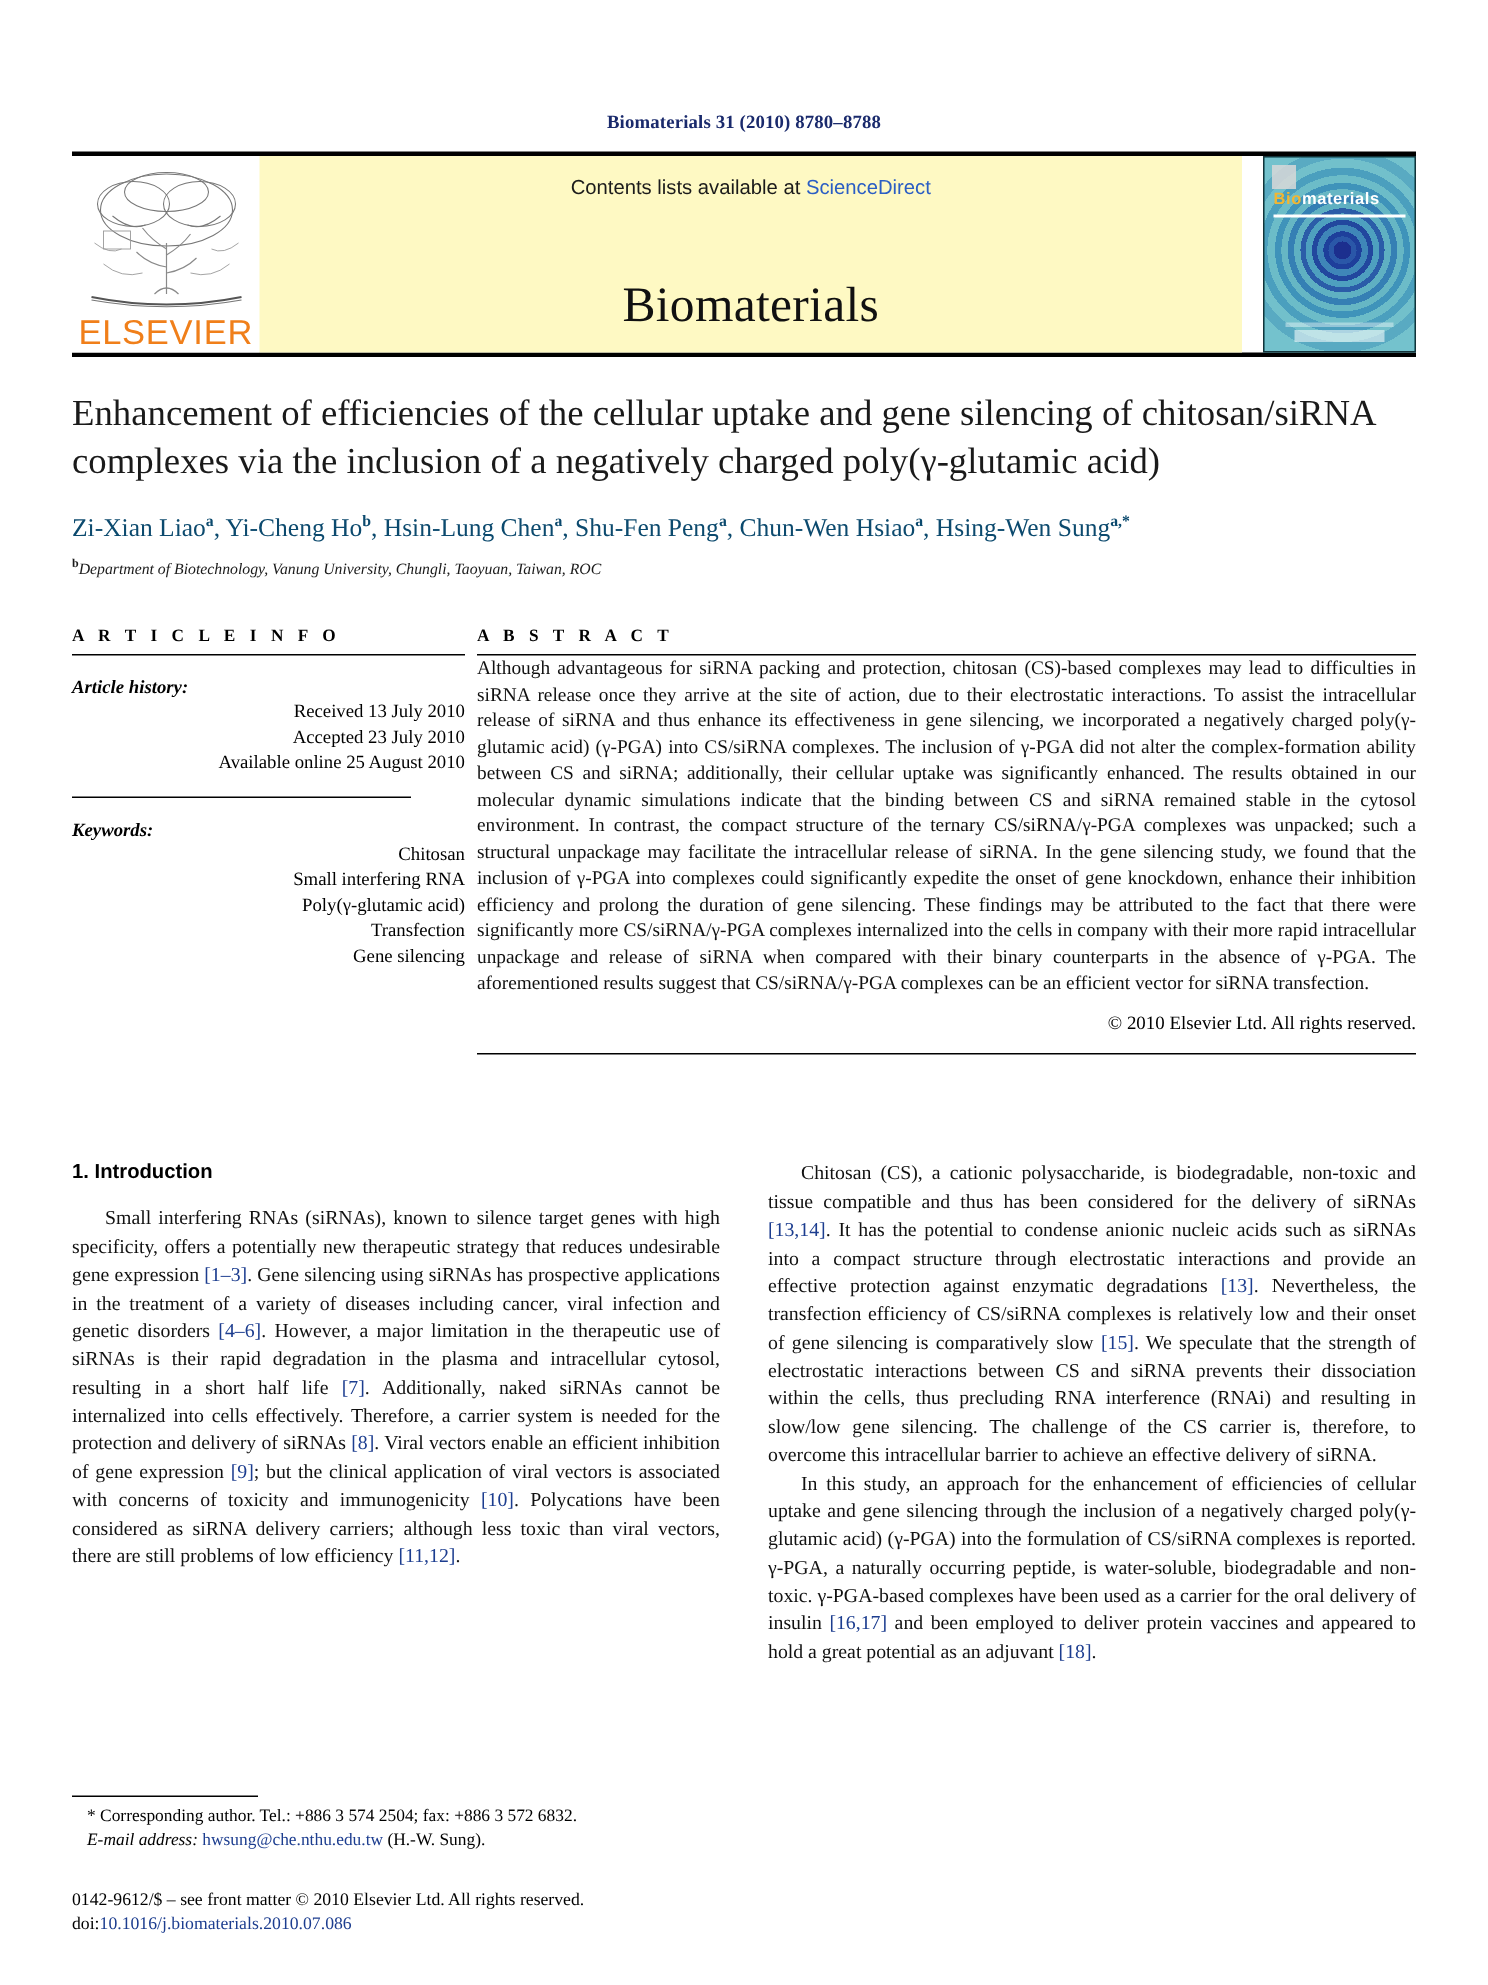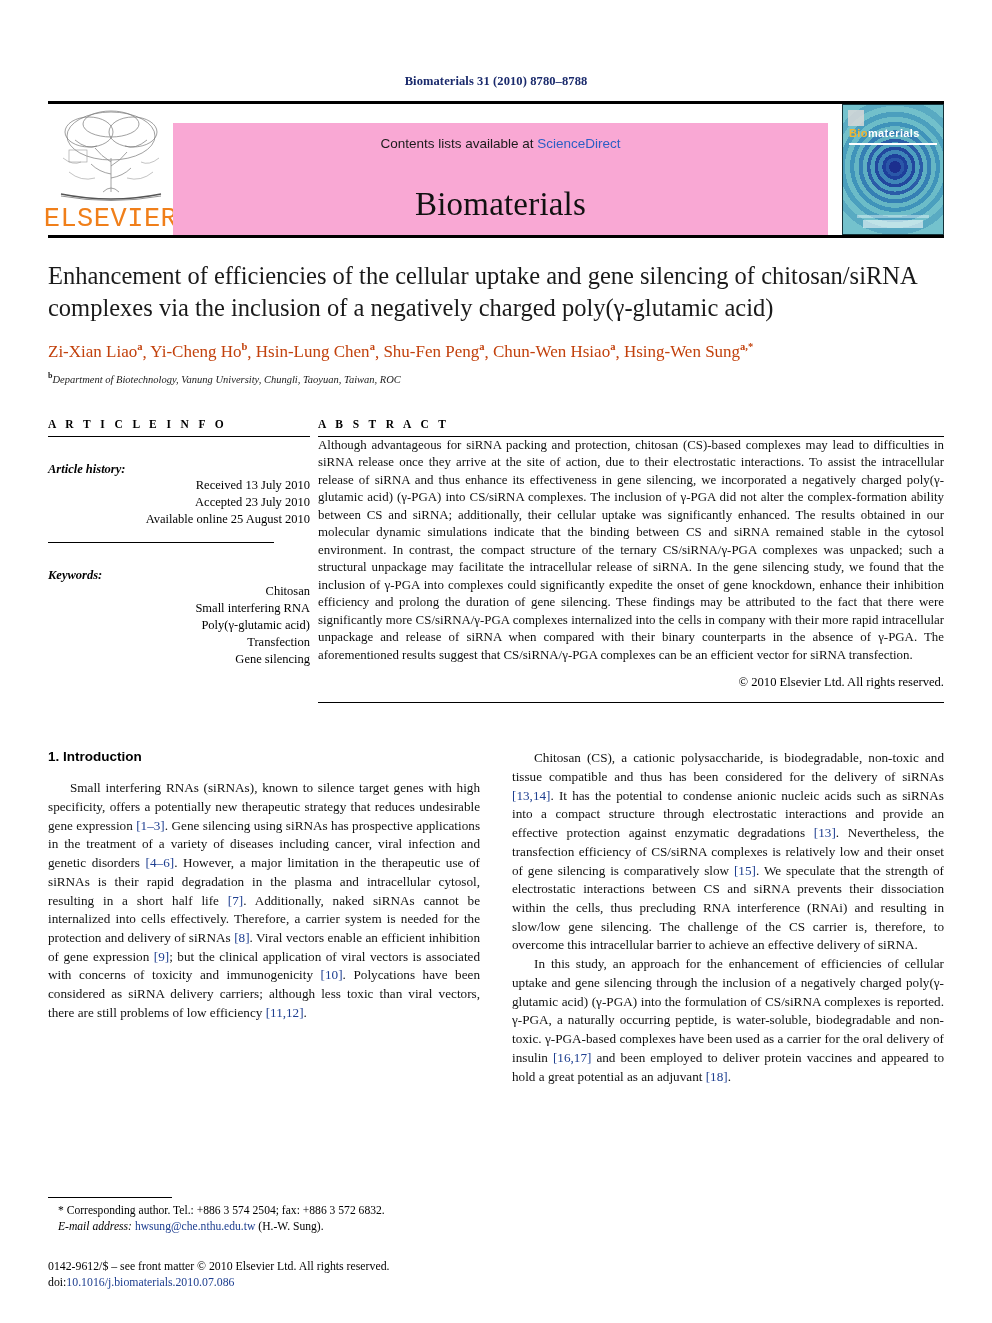--- a/index.html
+++ b/index.html
@@ -51,37 +51,36 @@
     display: flex;
     flex-direction: column;
     align-items: center;
     justify-content: flex-end;
     padding-bottom: 2px;
     box-sizing: border-box;
     background: #fff;
   }
   .tree-wrap { width: 112px; height: 100px; }
   .elsevier-word {
-    font-family: Liberation Mono, monospace;
-    font-size: 27px;
+    font-family: Liberation Sans, sans-serif;
+    font-size: 23px;
     letter-spacing: 0.5px;
     color: #f07f1a;
     line-height: 1;
     font-weight: 400;
   }
   .banner-center {
     flex: 1 1 auto;
-    background: #f9a8d4;
+    background: #fef9c3;
     display: flex;
     flex-direction: column;
     align-items: center;
     justify-content: space-between;
     padding: 13px 0 12px 0;
     box-sizing: border-box;
-    margin-top: 19px;
   }
   .contents-line {
     font-family: "Liberation Sans", sans-serif;
     font-size: 13.5px;
     color: #1b1b1b;
   }
   .contents-line .sd {
     color: #2b5ec4;
   }
   .journal-name {
@@ -186,21 +185,21 @@
     font-family: "Liberation Serif", serif;
     font-size: 24.5px;
     line-height: 1.30;
     color: #1a1a1a;
     font-weight: 400;
     margin: 0;
   }
   .authors {
     font-family: "Liberation Serif", serif;
     font-size: 17px;
-    color: #c2410c;
+    color: #0c4a6e;
     margin-top: 17px;
     line-height: 1.3;
   }
   .authors sup {
     font-size: 10.5px;
     font-weight: bold;
   }
   .affiliations {
     margin-top: 7px;
     font-family: "Liberation Serif", serif;
@@ -237,21 +236,21 @@
   }
   .hr-thin {
     border-top: 1.6px solid #000;
     margin-top: 6px;
   }
   .info-sub {
     font-family: "Liberation Serif", serif;
     font-style: italic;
     font-weight: bold;
     font-size: 12.5px;
-    margin-top: 25px;
+    margin-top: 14px;
   }
   .info-line {
     font-family: "Liberation Serif", serif;
     font-size: 12.5px;
     line-height: 1.36;
     text-align: right;
   }
   .info-rule2 {
     border-top: 1.3px solid #000;
     margin: 14px 0 0 0;
@@ -271,21 +270,21 @@
     margin-top: 11px;
   }
   .abstract-bottom-rule {
     border-top: 1.6px solid #000;
     margin-top: 12px;
   }
 
   
   .body-cols {
     display: flex;
-    margin-top: 46px;
+    margin-top: 70px;
     gap: 32px;
   }
   .body-col {
     width: 432px;
     flex: 0 0 432px;
   }
   .h1-section {
     font-family: "Liberation Sans", sans-serif;
     font-weight: bold;
     font-size: 13.5px;

